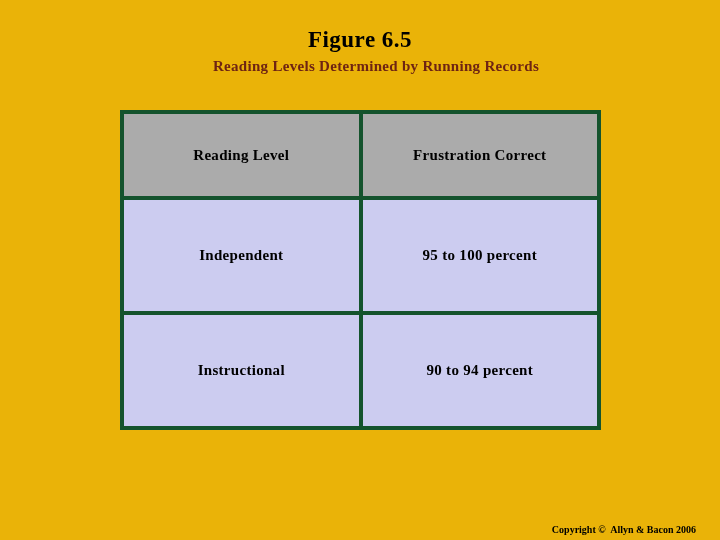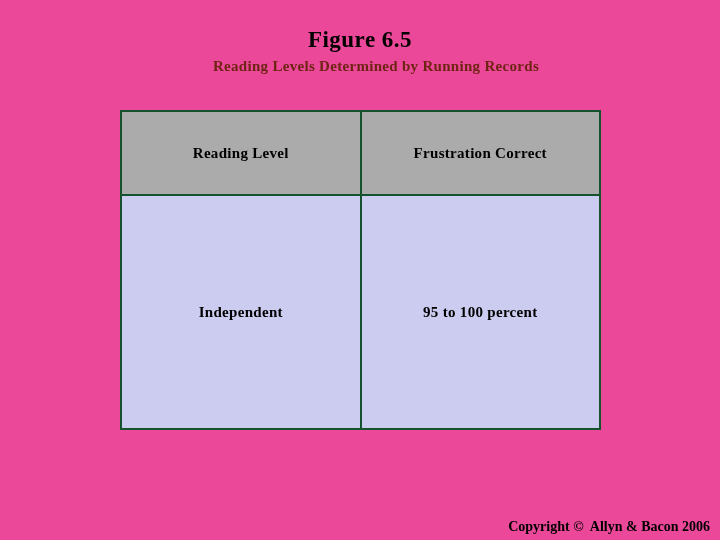--- a/index.html
+++ b/index.html
@@ -10,21 +10,21 @@
     width: 720px;
     height: 540px;
     background: #ffffff;
     position: relative;
     font-family: "Liberation Serif", "DejaVu Serif", serif;
     overflow: hidden;
   }
   .slide {
     position: absolute;
     inset: 0;
-    background: #ec4899;
+    background: #eab308;
   }
   .page-title {
     position: absolute;
     top: 27px;
     left: 0;
     width: 720px;
     text-align: center;
     font-size: 23px;
     font-weight: bold;
     color: #000000;
@@ -45,41 +45,41 @@
     position: absolute;
     top: 110px;
     left: 120px;
     width: 481px;
     height: 320px;
     border-collapse: collapse;
     table-layout: fixed;
   }
   table.reading-table th,
   table.reading-table td {
-    border: 2px solid #14532d;
+    border: 4px solid #14532d;
     text-align: center;
     vertical-align: middle;
     font-size: 15px;
     font-weight: bold;
     color: #000000;
     width: 50%;
     height: 80px;
     letter-spacing: 0.3px;
   }
   table.reading-table th {
     background: #ababab;
   }
   table.reading-table td {
     background: #ccccf0;
   }
   .copyright {
     position: absolute;
-    right: 10px;
+    right: 24px;
     bottom: 5px;
-    font-size: 14px;
+    font-size: 10px;
     font-weight: bold;
     color: #000000;
     white-space: pre;
     margin-left: 48px;
   }
 </style>
 </head>
 <body>
 
 <div class="slide">
@@ -93,18 +93,22 @@
       <tr>
         <th>Reading Level</th>
         <th>Frustration Correct</th>
       </tr>
     </thead>
     <tbody>
       <tr>
         <td>Independent</td>
         <td>95 to 100 percent</td>
       </tr>
+      <tr>
+        <td>Instructional</td>
+        <td>90 to 94 percent</td>
+      </tr>
     </tbody>
   </table>
 
   <div class="copyright">Copyright ©  Allyn &amp; Bacon 2006</div>
 
 </div>
 
 </body></html>

